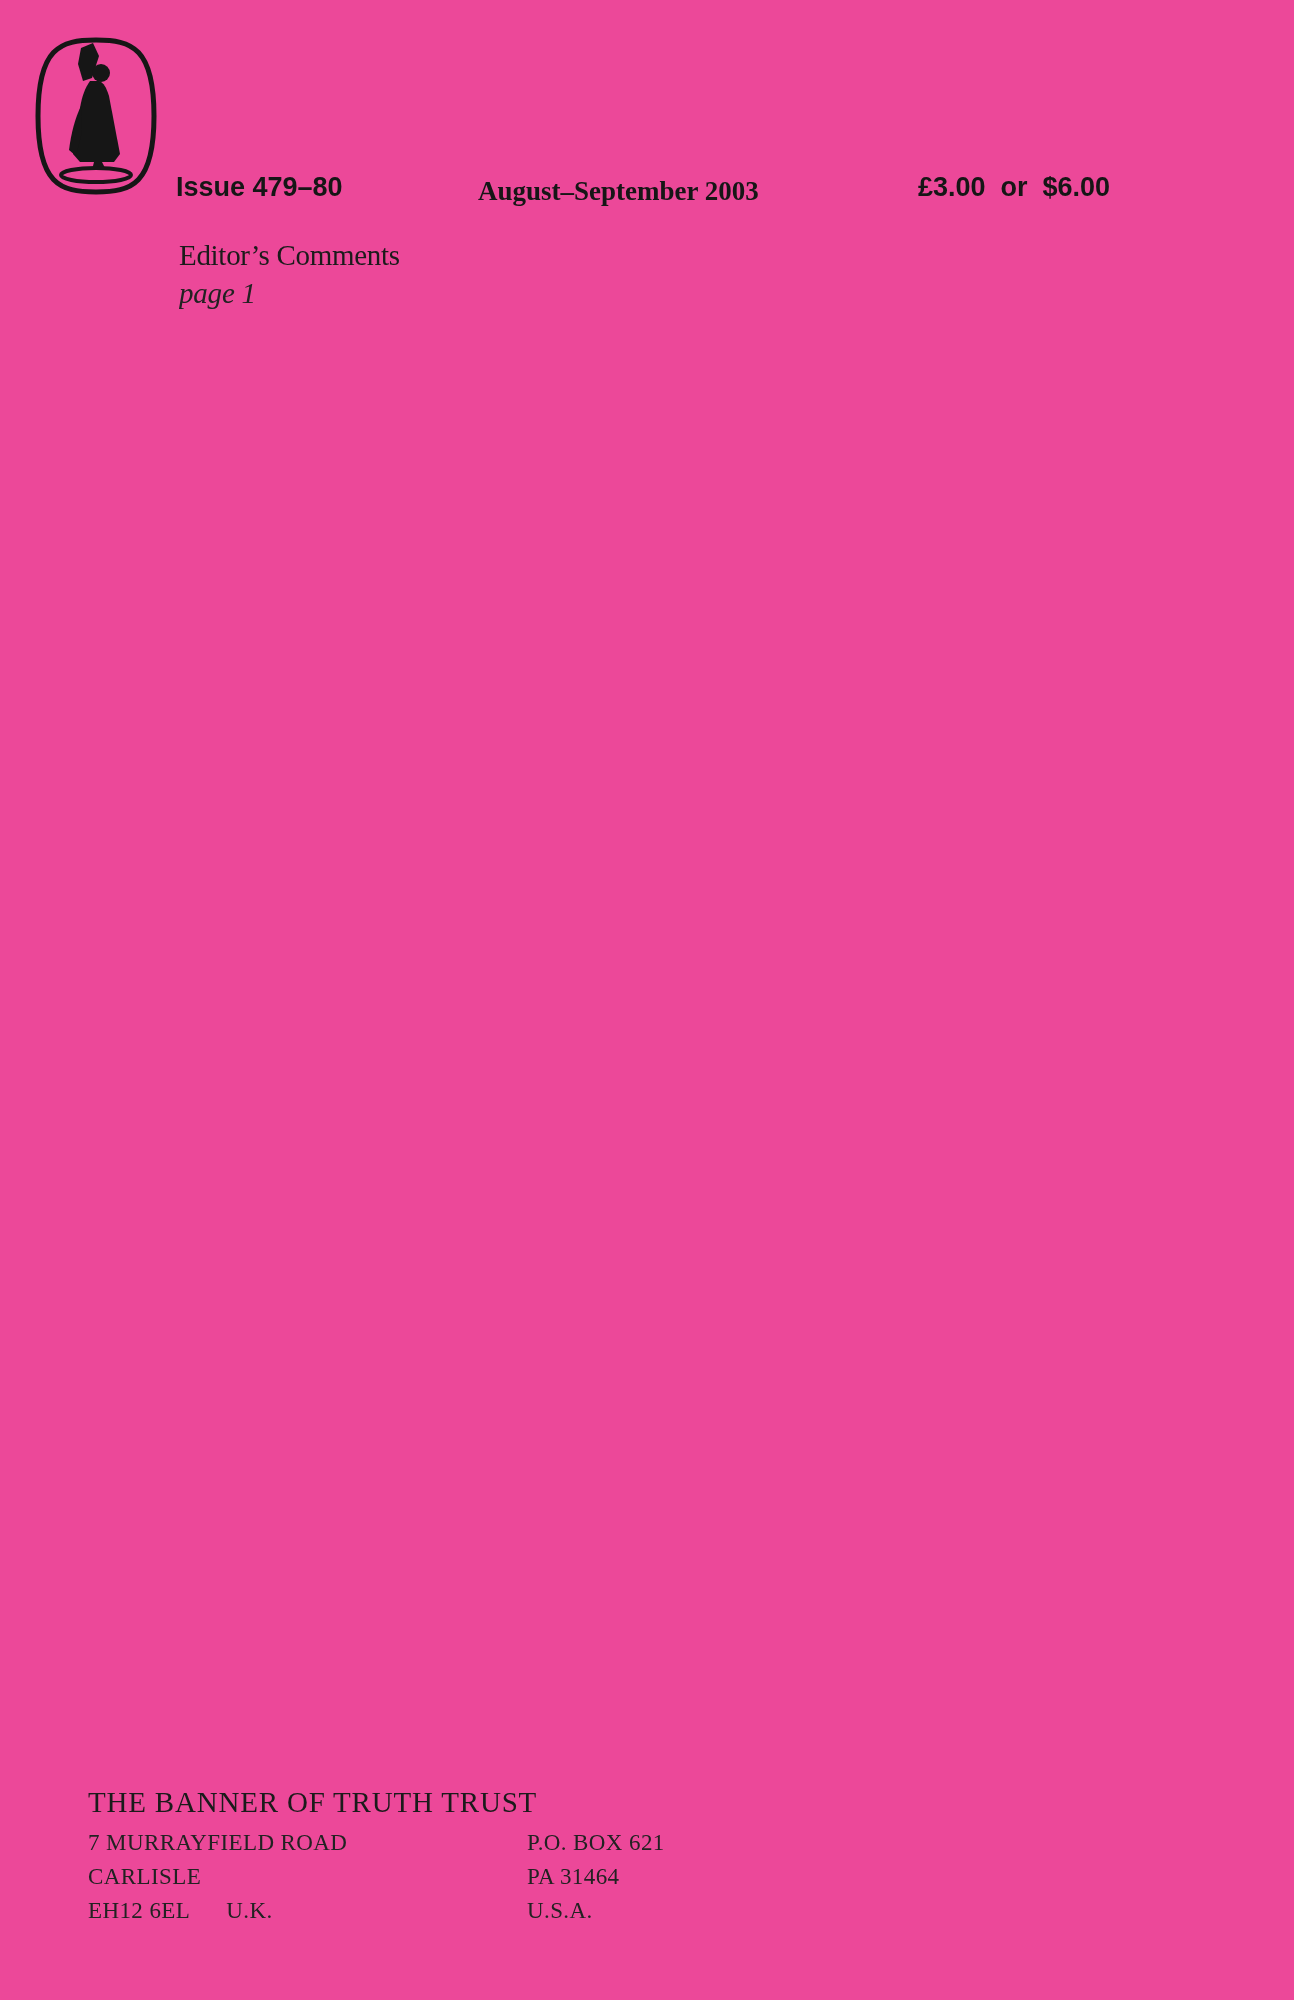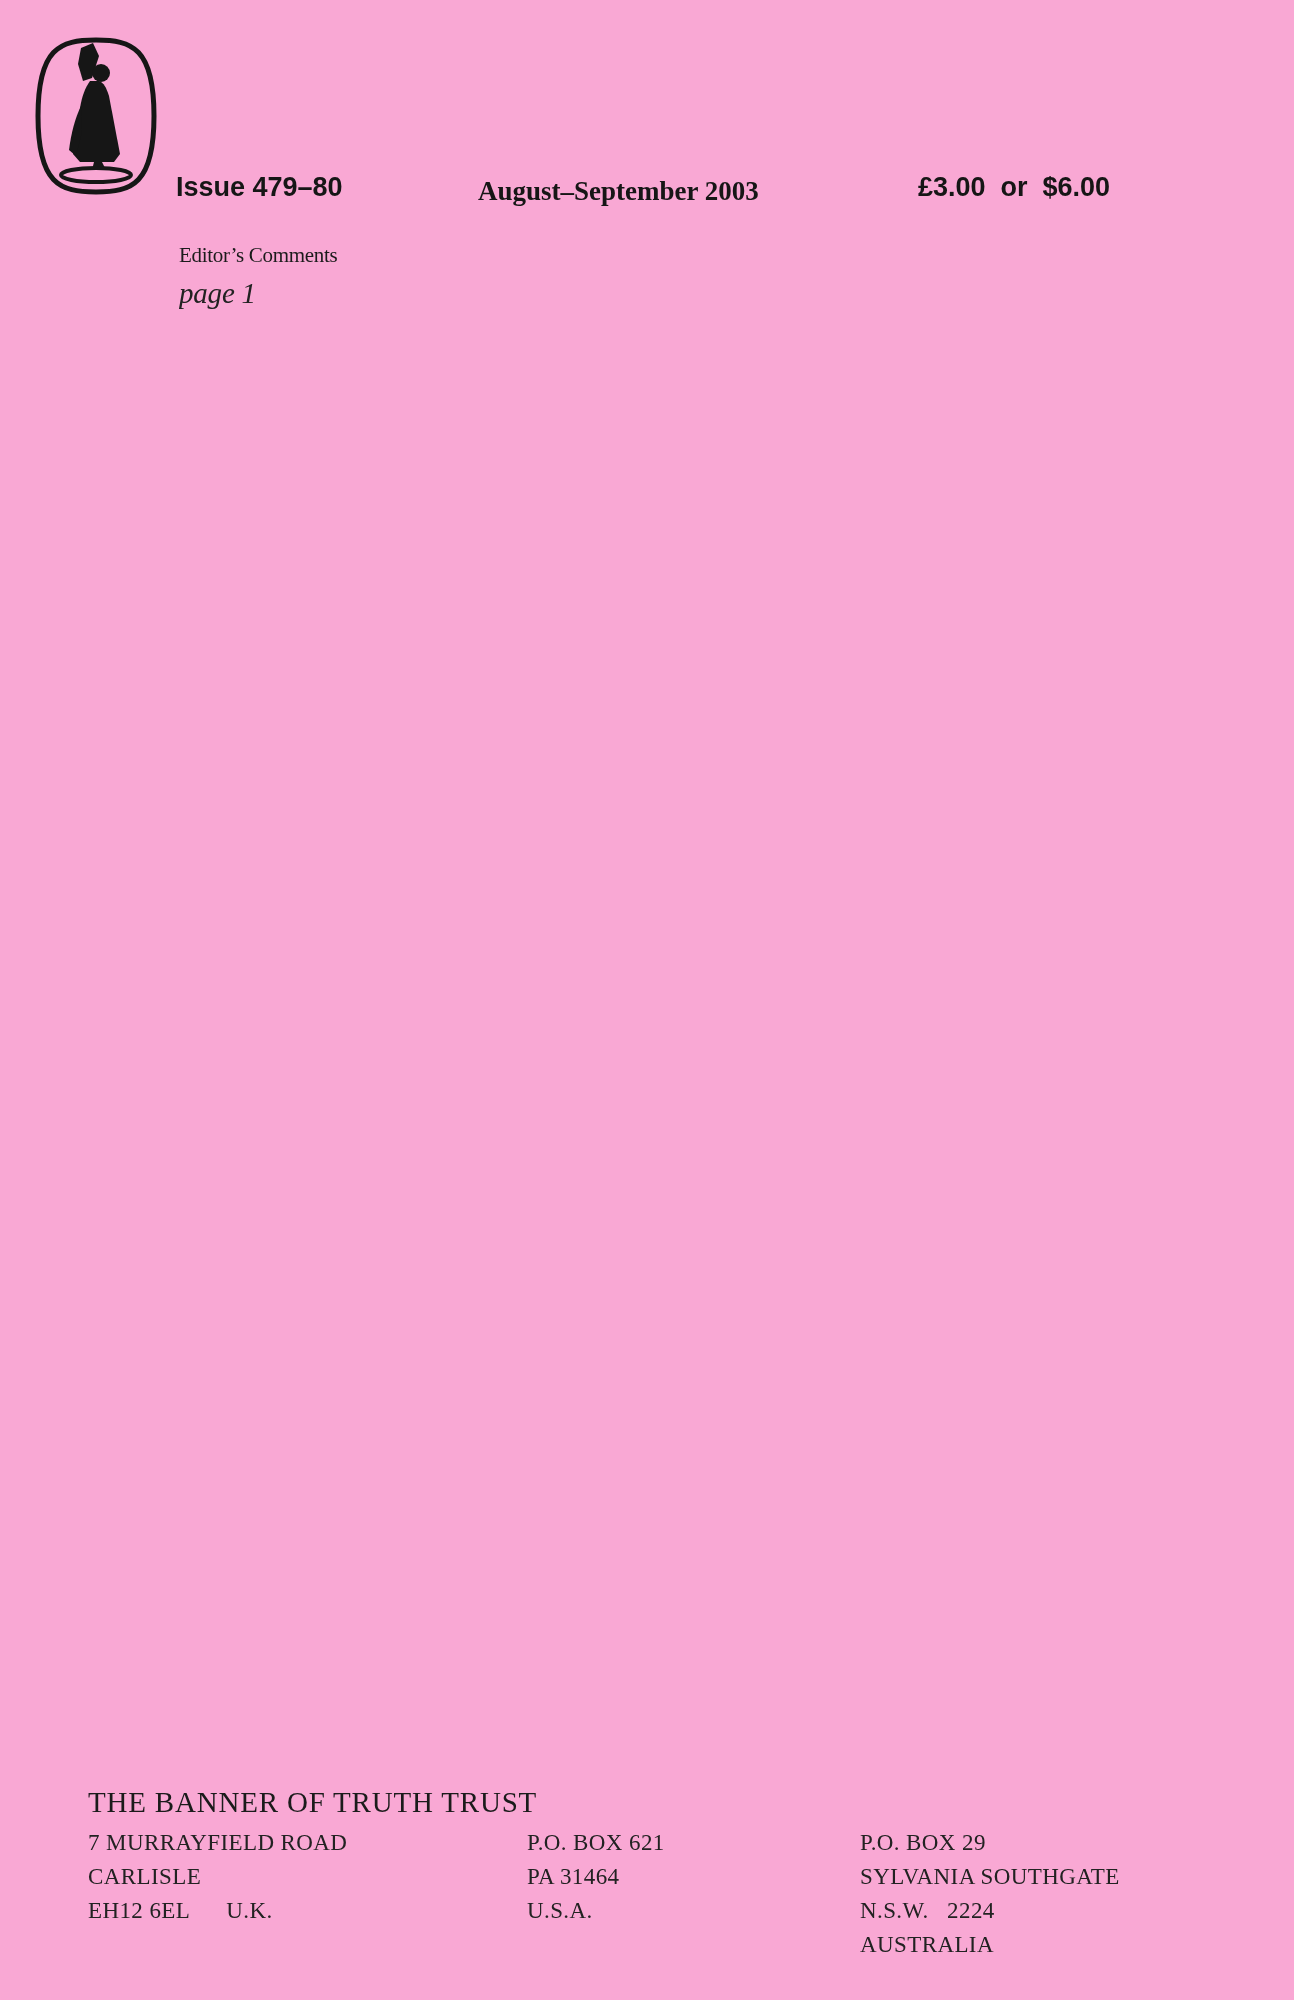--- a/index.html
+++ b/index.html
@@ -1,21 +1,21 @@
 <!DOCTYPE html>
 <html><head>
 <meta charset="utf-8">
 <style>
   html, body { margin: 0; padding: 0; background: #e8e8e8; }
   .page {
     position: relative;
     width: 1294px;
     height: 2000px;
     margin: 0 auto;
-    background: #f9a8d4;
+    background: #ec4899;
     font-family: "Liberation Serif", "DejaVu Serif", serif;
     color: #1b1b1b;
     overflow: hidden;
   }
 
   
   .logo {
     position: absolute;
     left: 34px;
     top: 36px;
@@ -43,21 +43,21 @@
 
   
   .contents {
     position: absolute;
     top: 237px;
     left: 179px;
     right: 30px;
   }
   .entry { margin-bottom: 35px; }
   .entry .title {
-    font-size: 21px;
+    font-size: 29px;
     line-height: 37.5px;
     letter-spacing: -0.3px;
     color: #1b1b1b;
   }
   .entry .author,
   .entry .page {
     font-size: 29px;
     line-height: 37.5px;
     font-style: italic;
     letter-spacing: -0.2px;
@@ -120,17 +120,16 @@
         <div class="title">Editor’s Comments</div>
         <div class="page">page 1</div>
       </div>
     </div>
 
   <div class="footer">
     <div class="trust">THE BANNER OF TRUTH TRUST</div>
     <div class="addresses" id="addresses">
         <div class="addr-col col-0"><div class="addr-line">7 MURRAYFIELD ROAD</div><div class="addr-line">CARLISLE</div><div class="addr-line">EH12 6EL      U.K.</div></div>
         <div class="addr-col col-1"><div class="addr-line">P.O. BOX 621</div><div class="addr-line">PA 31464</div><div class="addr-line">U.S.A.</div></div>
-        <div class="addr-col col-2"><div class="addr-line">P.O. BOX 29</div><div class="addr-line">SYLVANIA SOUTHGATE</div><div class="addr-line">N.S.W.   2224</div><div class="addr-line">AUSTRALIA</div></div>
       </div>
   </div>
 
 </div>
 
 </body></html>

